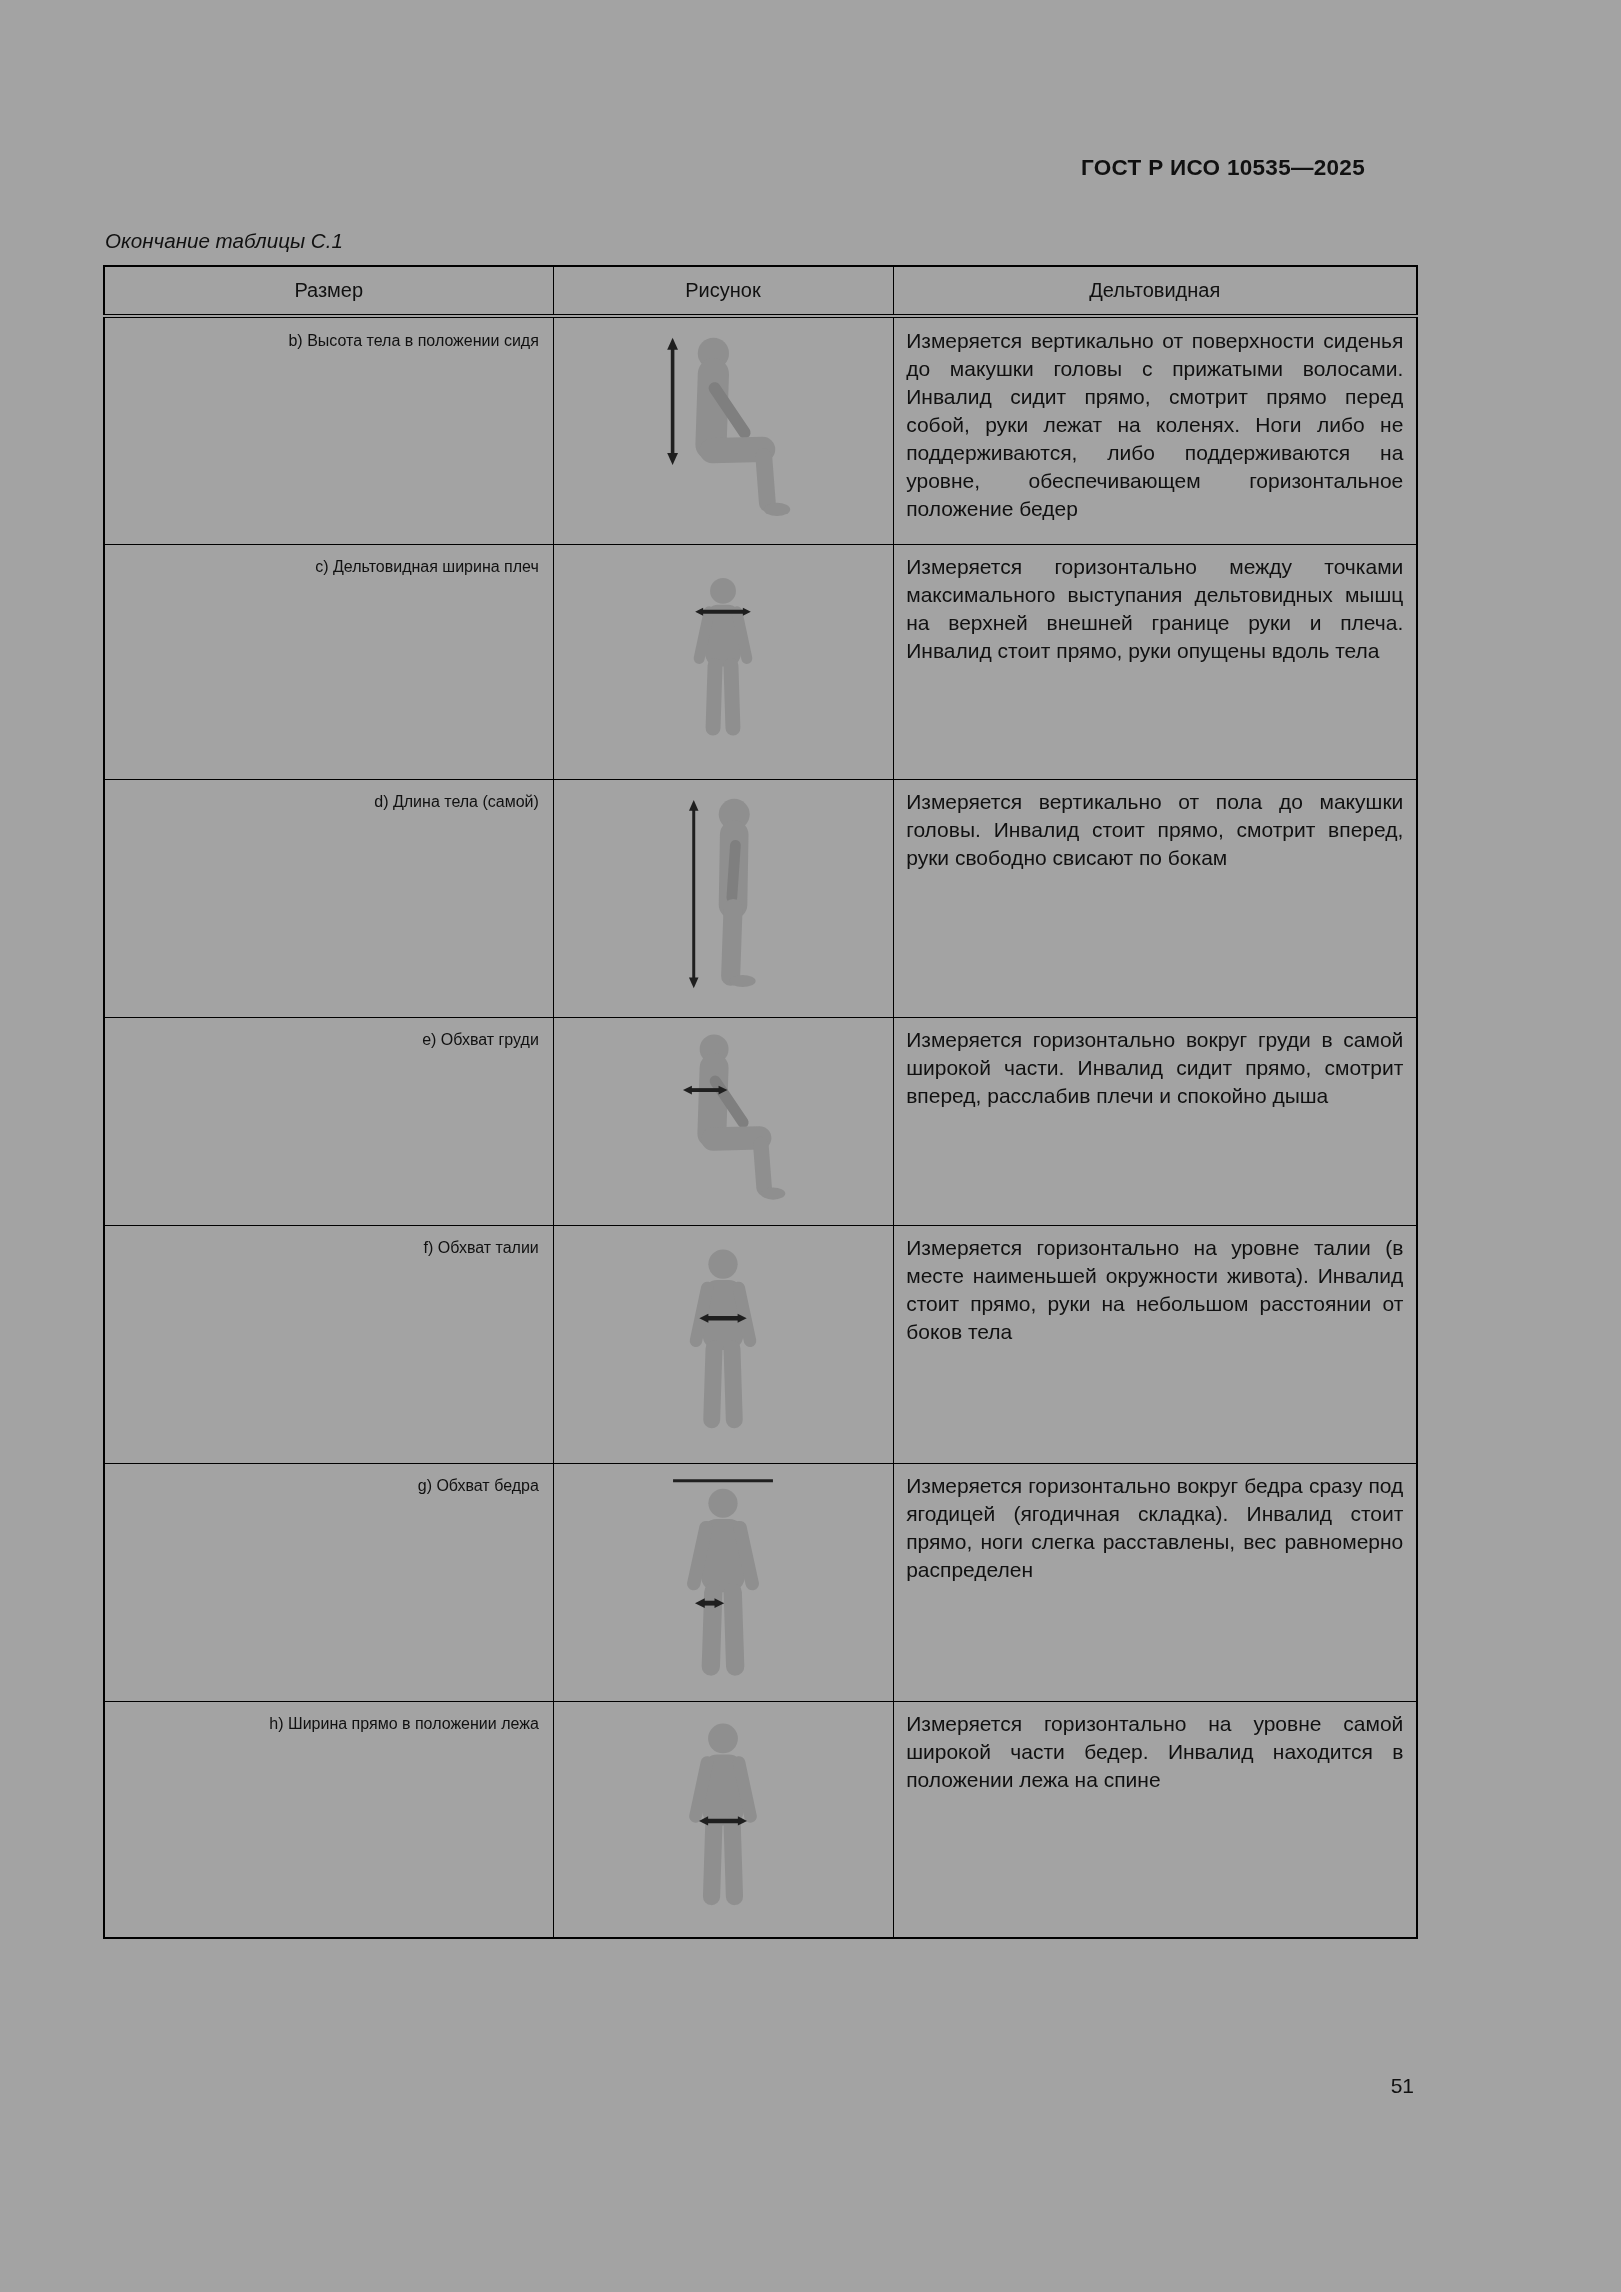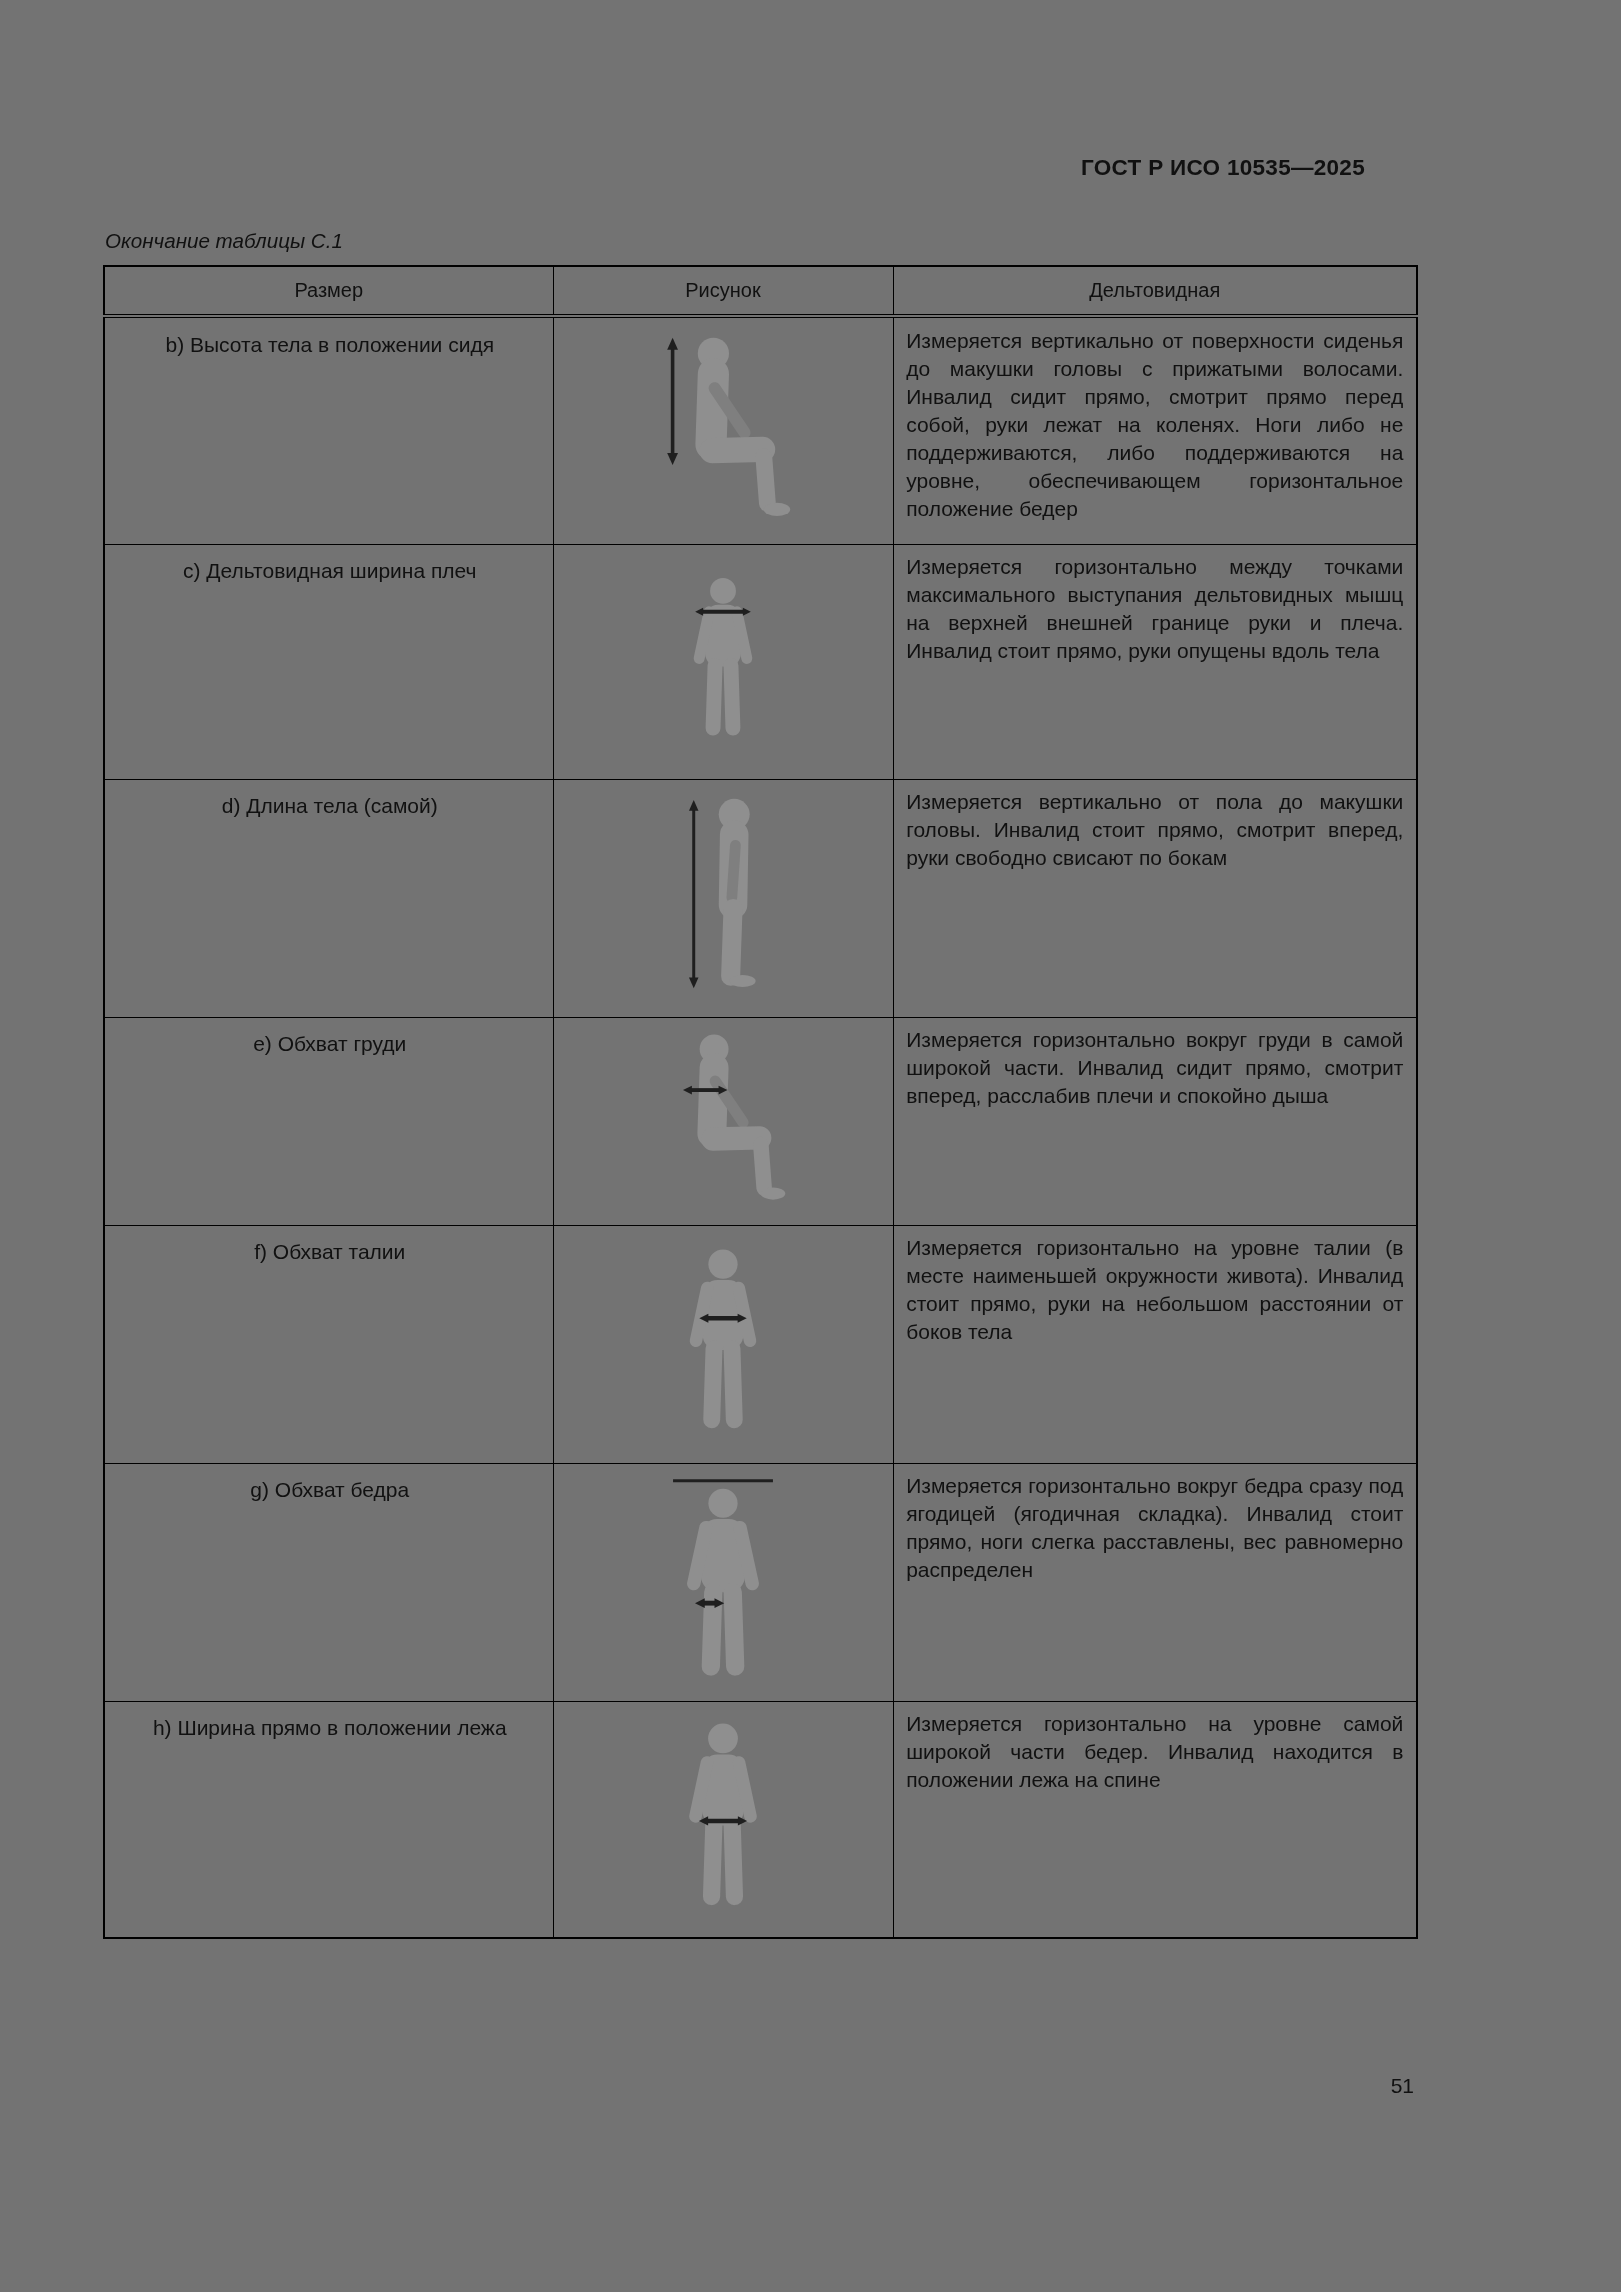--- a/index.html
+++ b/index.html
@@ -1,19 +1,19 @@
 <!DOCTYPE html>
 <html lang="ru"><head>
 <meta charset="utf-8">
 <style>
   html,body{margin:0;padding:0;background:#e8e8e8;}
   .page{
     position:relative;
     width:1621px;height:2293px;
-    background:#737373;
+    background:#a3a3a3;
     font-family:"Liberation Sans", sans-serif;
     color:#111;
     overflow:hidden;
   }
   .content{
     position:absolute;left:103px;top:155px;width:1313px;
   }
   .doc-number{
     position:absolute;top:0;right:51px;
     font-size:22.5px;font-weight:bold;letter-spacing:0.3px;
@@ -36,23 +36,23 @@
   }
   table.std thead th{
     height:47px;
     font-weight:normal;font-size:20px;
     text-align:center;vertical-align:middle;
     border-bottom:4.9px double #000;
     padding:0 5.9px;
     margin-top:25px;
   }
   td.size{
-    vertical-align:top;text-align:center;
+    vertical-align:top;text-align:right;
     padding:12.7px 13.7px 0 15.7px;
-    font-size:21px;line-height:1.3;
+    font-size:16px;line-height:1.3;
   }
   td.fig{
     text-align:center;vertical-align:middle;padding:5.9px 0;
   }
   td.def{
     vertical-align:top;text-align:justify;
     padding:8.8px 12.7px 0 12.7px;
     font-size:21px;line-height:1.335;
   }
   .page-number{

